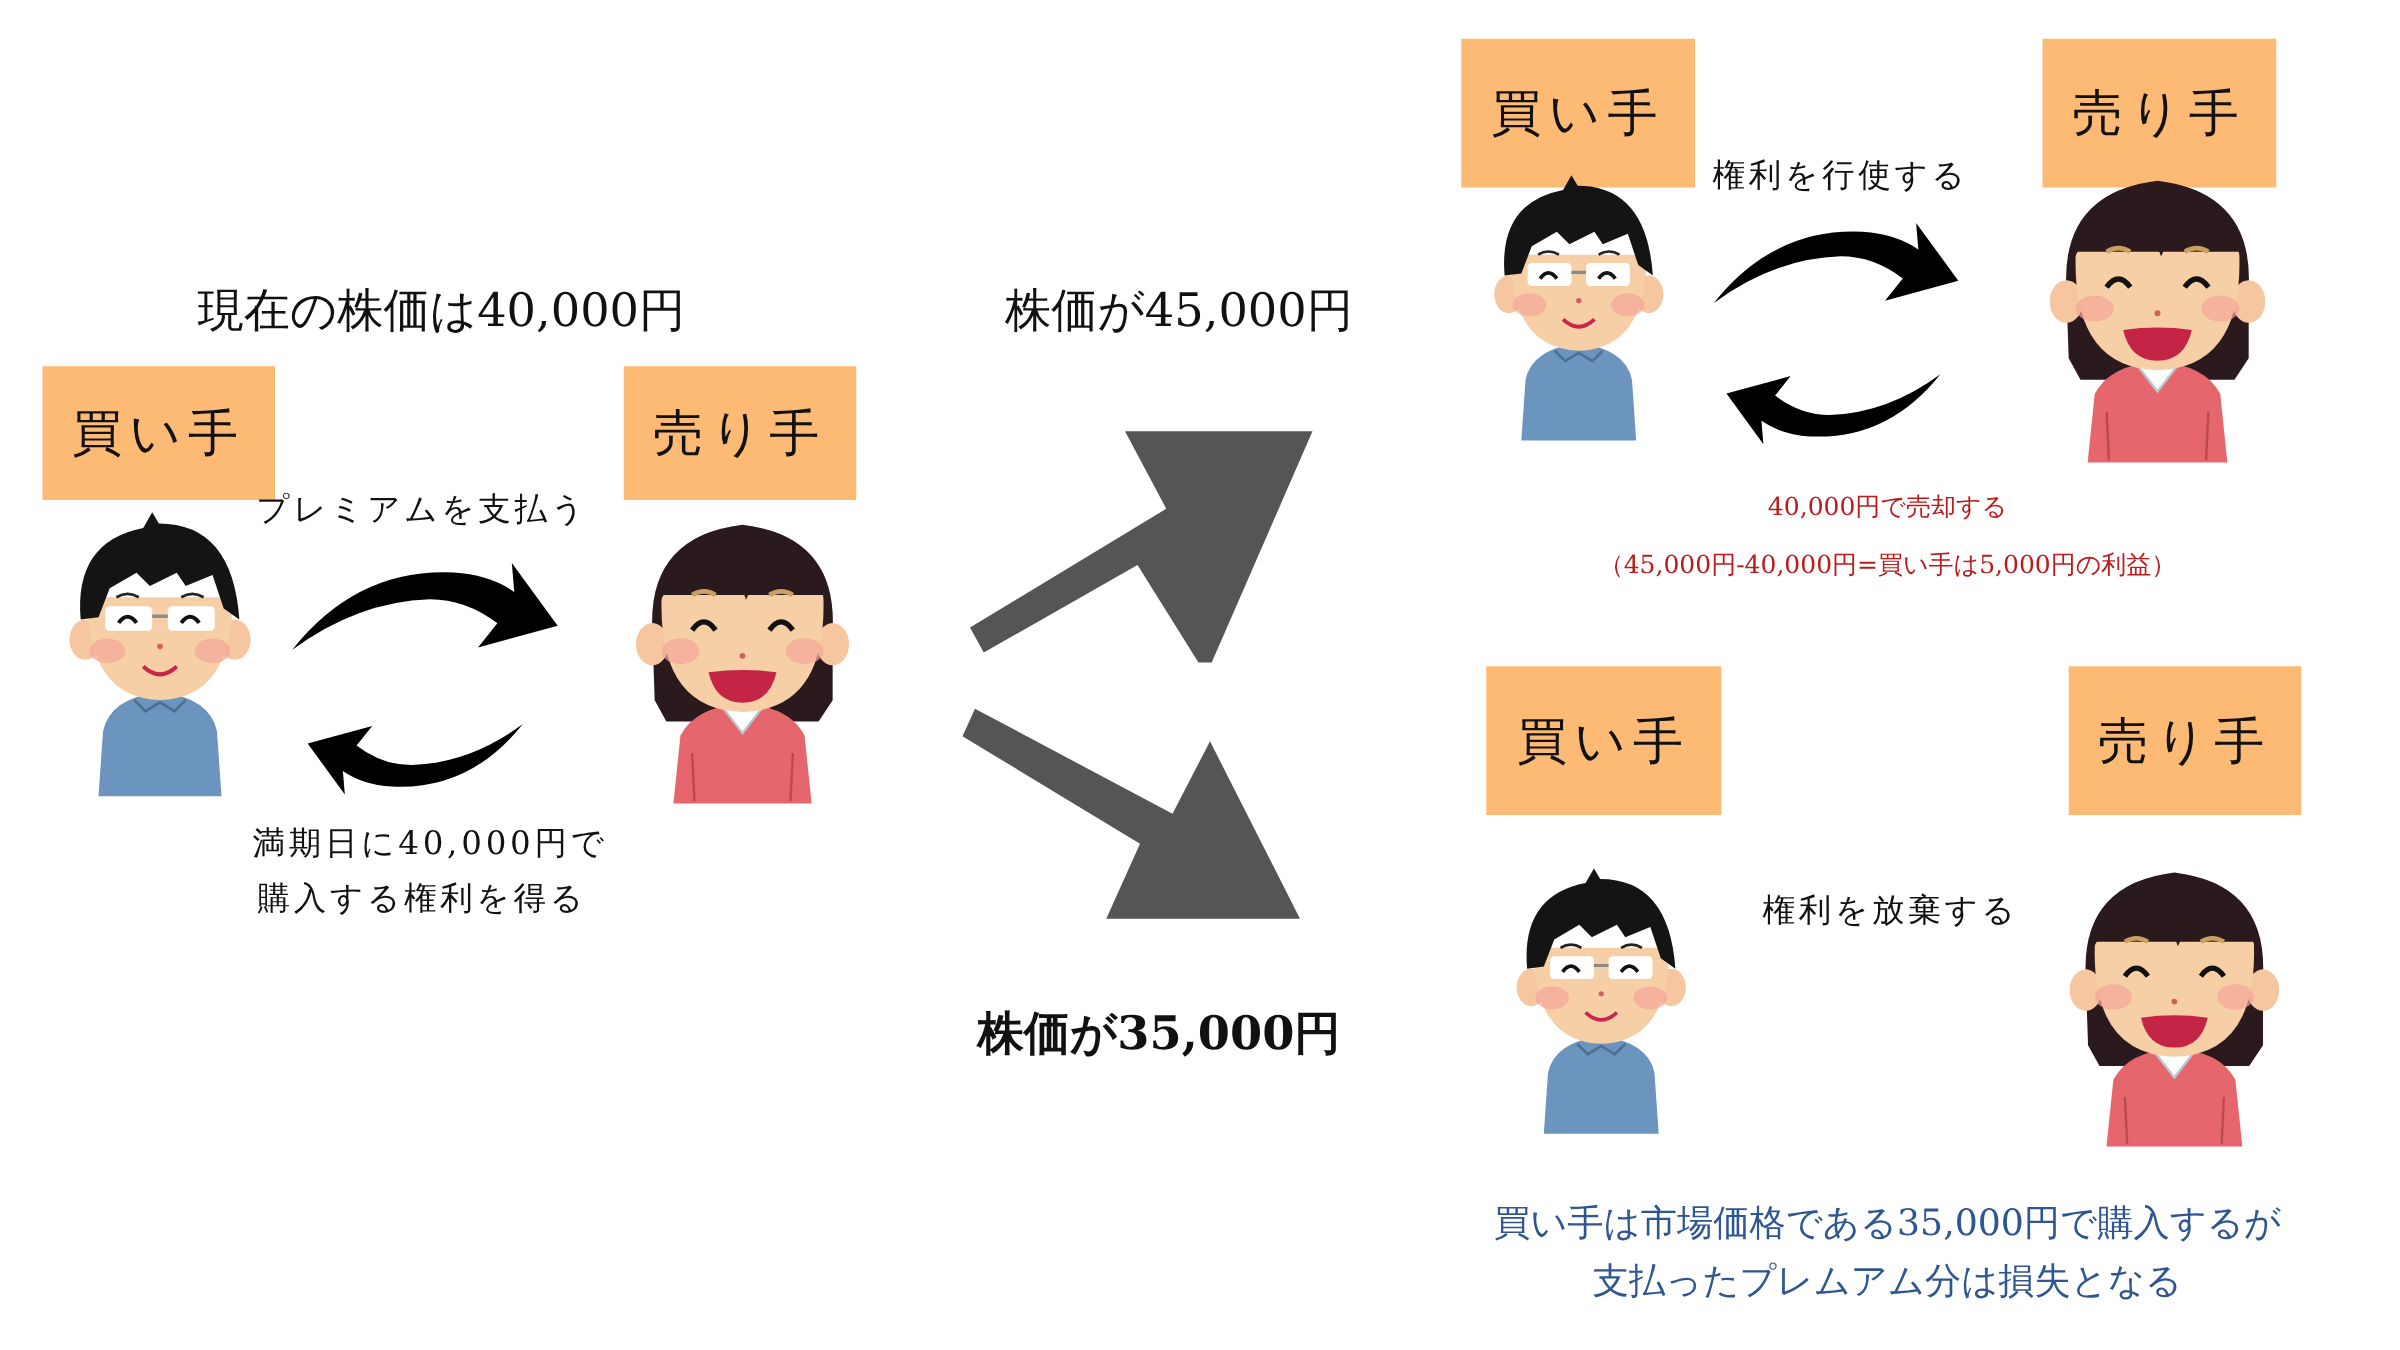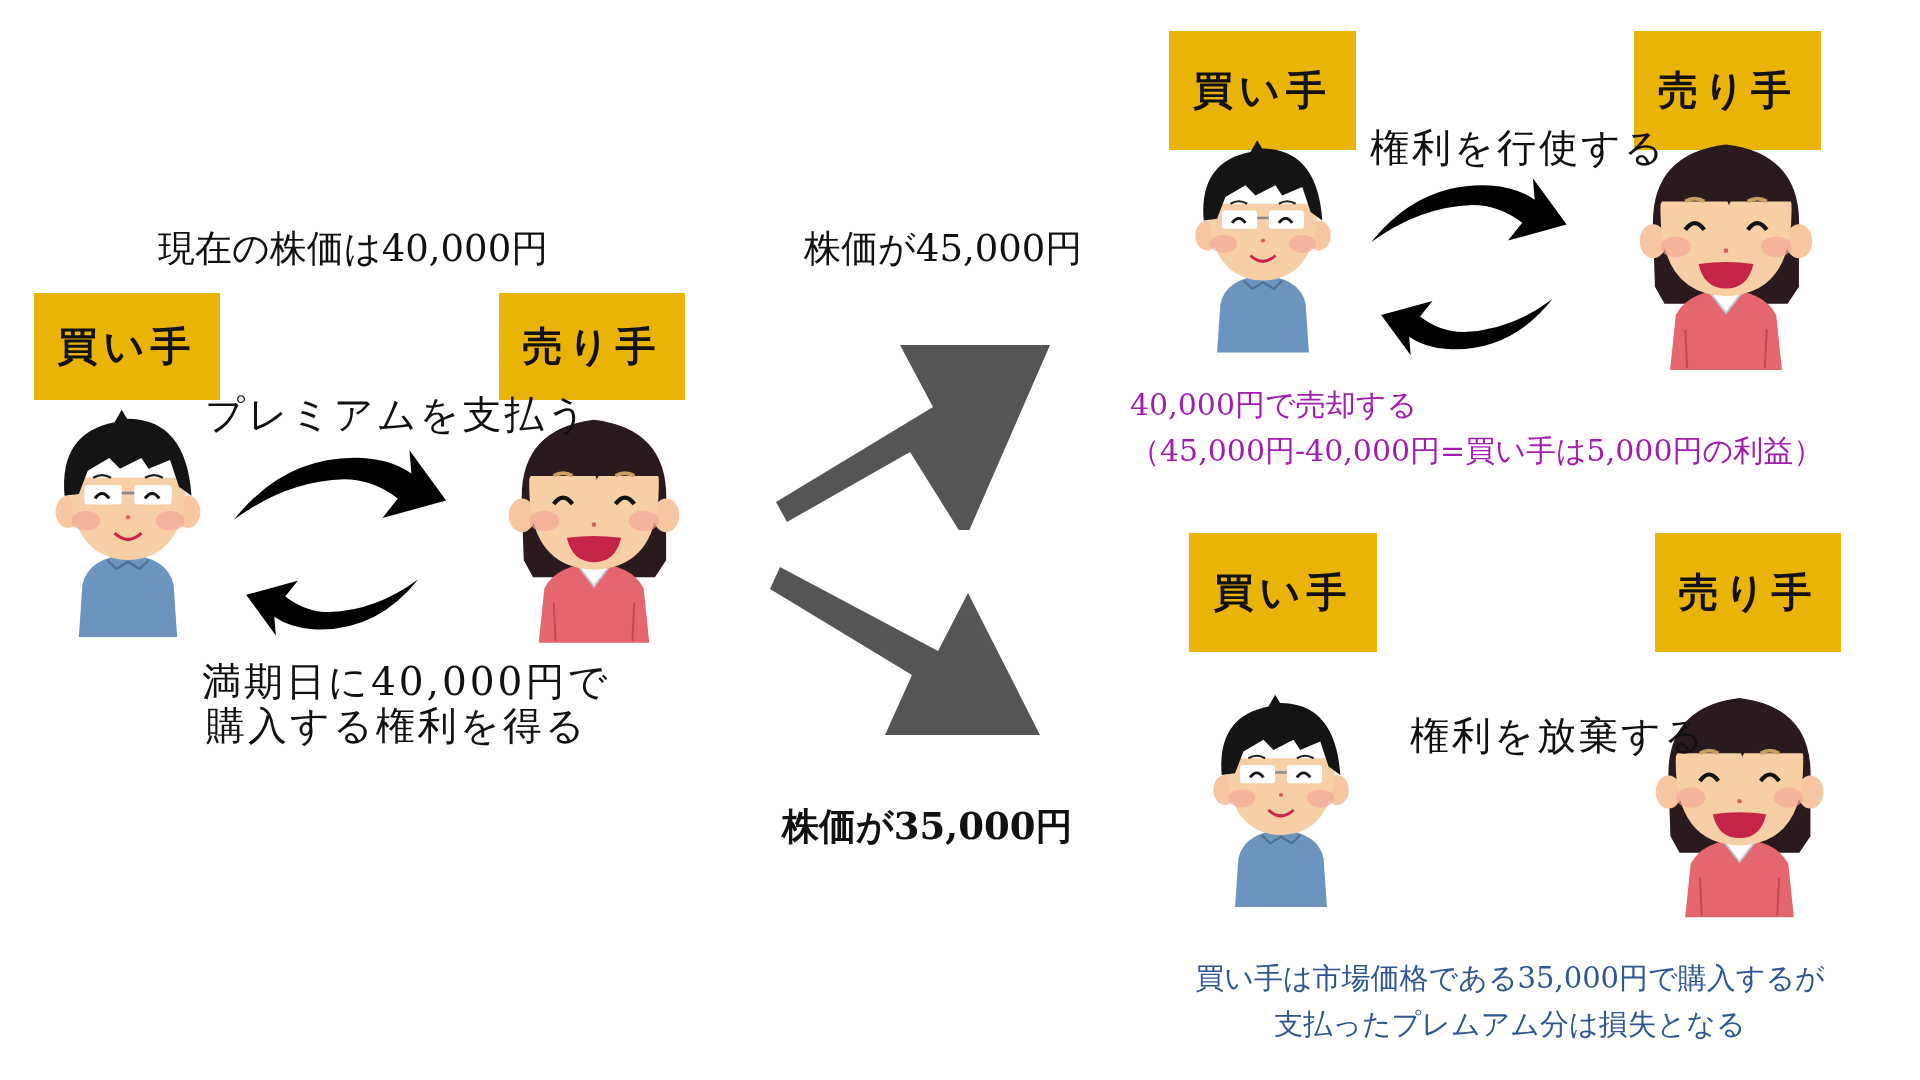--- a/index.html
+++ b/index.html
@@ -1,24 +1,24 @@
 <!DOCTYPE html>
 <html><head>
 <meta charset="utf-8">
 <style>
   html, body { margin:0; padding:0; }
   body { width:1920px; height:1080px; background:#ffffff; position:relative; overflow:hidden;
          font-family:"DejaVu Serif","Liberation Serif",serif; color:#111; }
   .abs { position:absolute; }
-  .label-box { position:absolute; background:#eab308; display:flex; align-items:center; justify-content:center;
-               font-size:40px; letter-spacing:6px; color:#111;font-weight:bold; }
+  .label-box { position:absolute; background:#fdba74; display:flex; align-items:center; justify-content:center;
+               font-size:40px; letter-spacing:6px; color:#111; }
   .txt { position:absolute; white-space:nowrap; line-height:1; }
   .t-big { font-size:37px;margin-left:24px; }
-  .t-mid { font-size:39px; letter-spacing:3px; }
-  .t-red { color:#a21caf; font-size:30px; text-align:left; line-height:46px; }
+  .t-mid { font-size:26px; letter-spacing:3px; }
+  .t-red { color:#b91c1c; font-size:20px; text-align:center; line-height:46px; }
   .t-blue { color:#2f5690; font-size:29px; text-align:center; line-height:46px; }
   svg { display:block; }
 </style>
 </head>
 <body>
 
 <svg width="0" height="0" style="position:absolute">
   <defs>
     <symbol id="man" viewBox="0 0 170 260">
 

